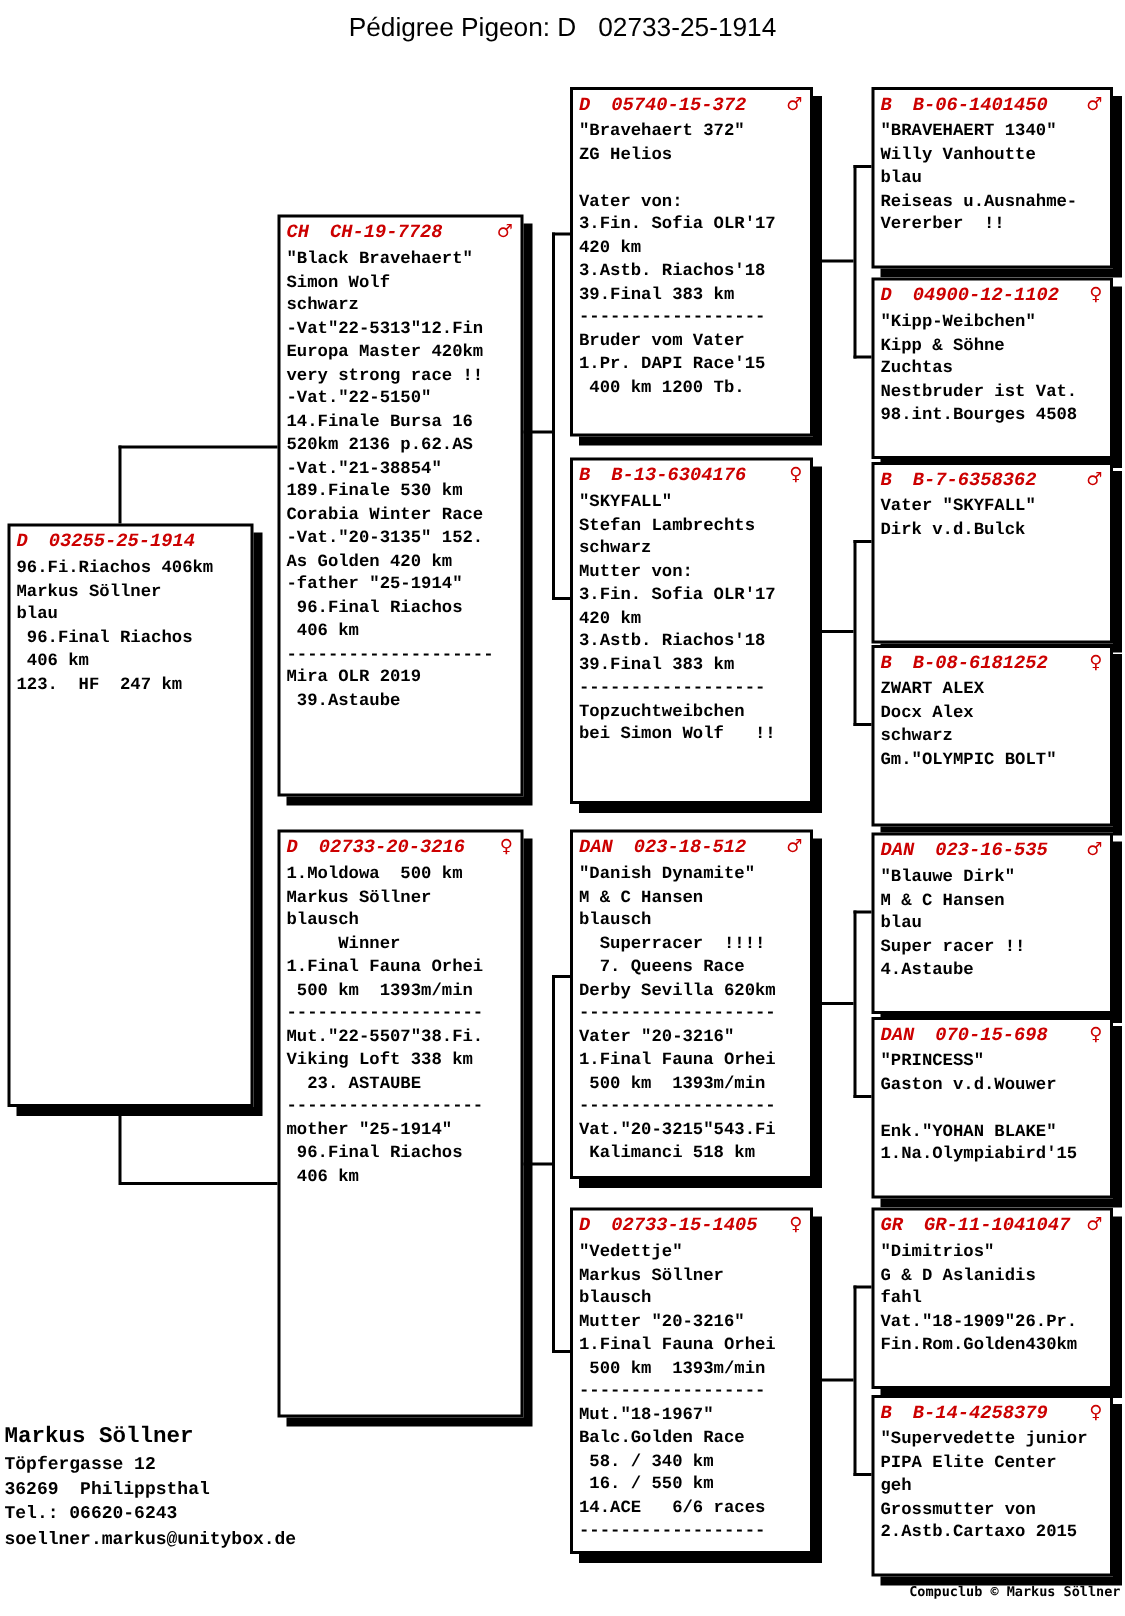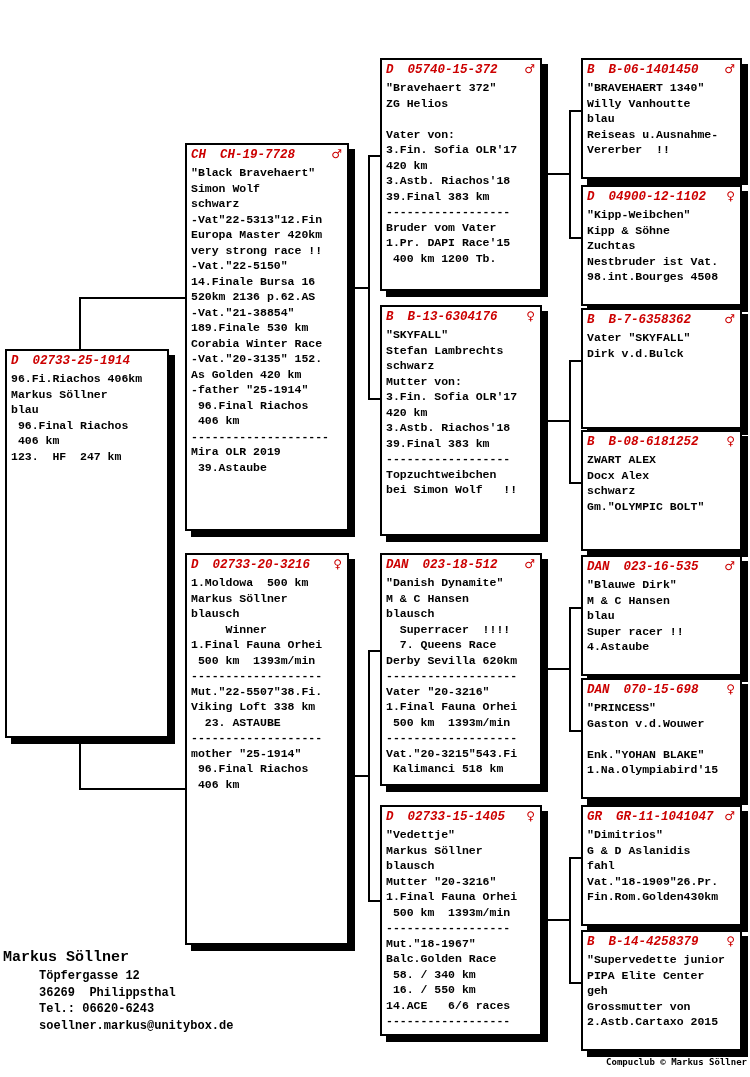--- a/index.html
+++ b/index.html
@@ -13,34 +13,35 @@
               font-style:italic;font-weight:bold;font-size:12.5px;color:#cc0000;white-space:pre;}
   .box-header .country{flex:0 0 auto;}
   .box-header .ring{margin-left:14px;flex:0 0 auto;}
   .box-header .sex{margin-left:auto;font-style:normal;font-family:"DejaVu Sans",sans-serif;
                    font-size:12px;line-height:12px;}
   .box-lines{padding:2px 2px 0 4px;font-weight:bold;font-size:11.5px;line-height:15.5px;
              white-space:pre;color:#000;}
   .line{position:absolute;background:#000;}
   .owner{position:absolute;left:3px;top:948px;}
   .owner-name{font-weight:bold;font-size:15px;line-height:20px;white-space:pre;}
-  .owner-lines{font-weight:bold;font-size:12px;line-height:16.5px;white-space:pre;margin-left:36px;}
+  .owner-lines{font-weight:bold;font-size:12px;line-height:16.5px;white-space:pre;}
   .credit{position:absolute;right:3px;top:1057px;font-weight:bold;font-size:9px;
           font-family:"DejaVu Sans Mono",monospace;white-space:pre;color:#000;}
 </style>
 </head>
 <body>
 
 <div id="page">
 
+  <div class="title">Pédigree Pigeon: D   02733-25-1914</div>
 
   <div class="box" style="left:5px;top:349px;width:164px;height:389px;">
     <div class="box-header">
       <span class="country">D</span>
-      <span class="ring">02733-25-1914</span>
+      <span class="ring">03255-25-1914</span>
       <span class="sex"></span>
     </div>
     <div class="box-lines">96.Fi.Riachos 406km
 Markus Söllner
 blau
  96.Final Riachos
  406 km
 123.  HF  247 km</div>
   </div>
 

